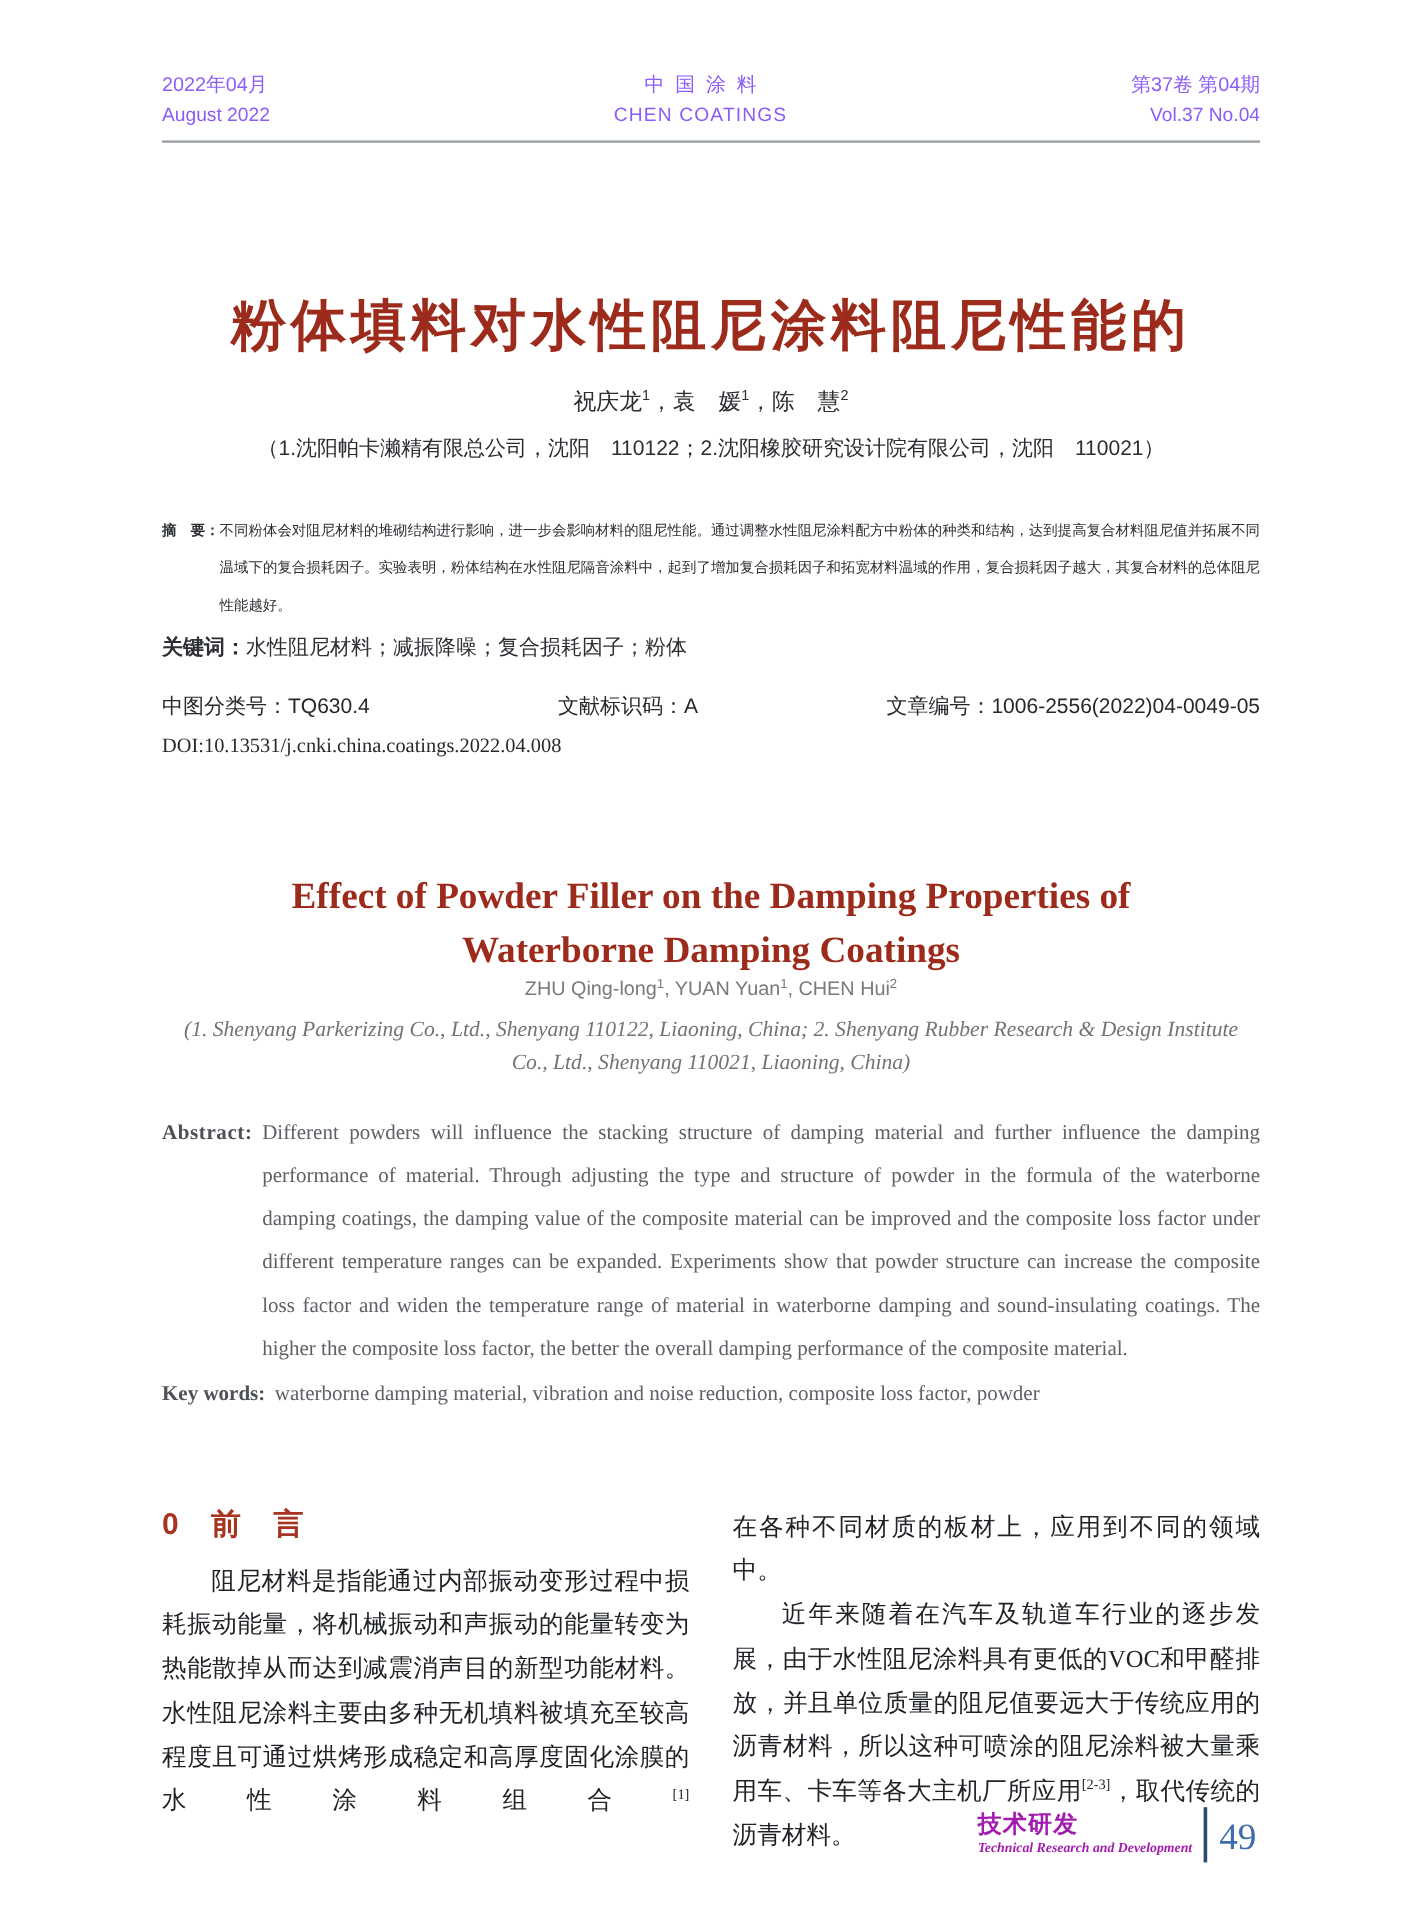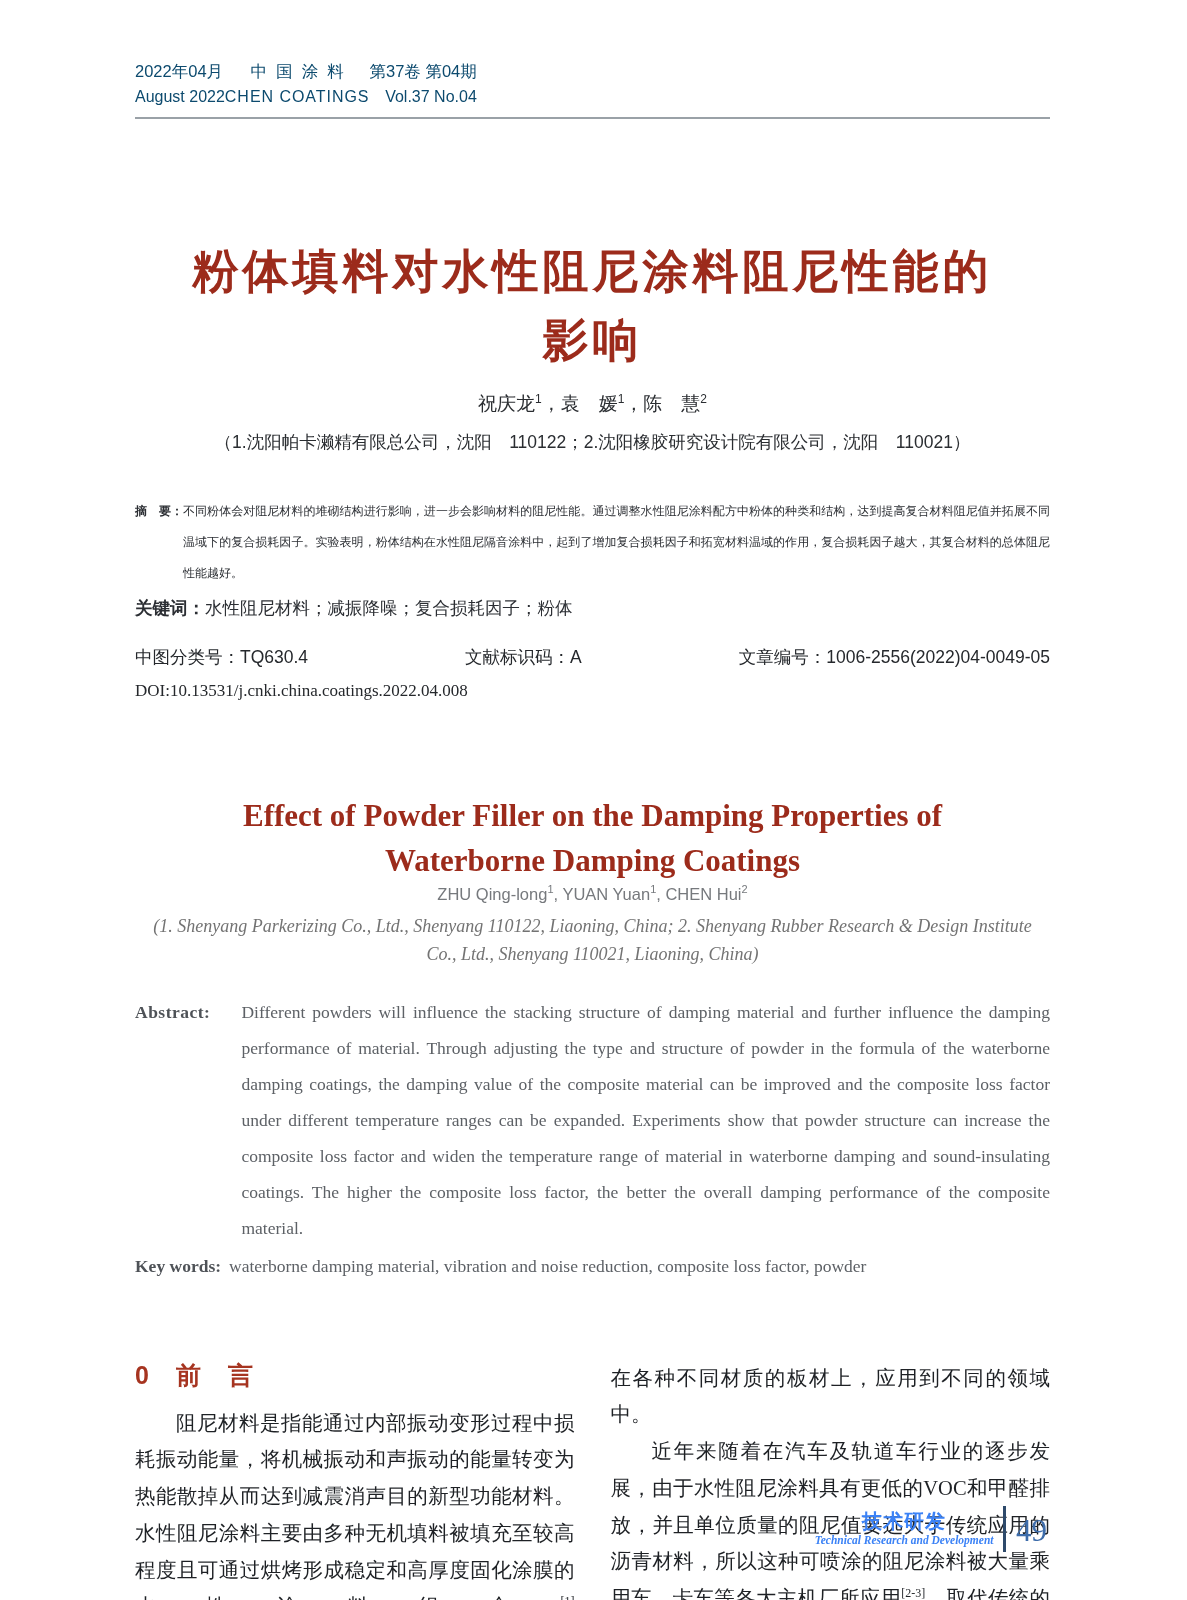--- a/index.html
+++ b/index.html
@@ -9,21 +9,21 @@
     width:1187px; height:1600px;
     margin:0 auto;
     background:#ffffff;
     font-family:"Liberation Sans", sans-serif;
     color:#23262a;
     overflow:hidden;
   }
   .content { padding:58px 137px 0 135px; }
 
   
-  .jheader { display:flex; color:#0c4a6e; font-size:16px; line-height:26px; }
+  .jheader { display:flex; justify-content:space-between; color:#8b5cf6; font-size:16px; line-height:26px; }
   .jheader .cn { font-size:16.5px; }
   .jheader .center { text-align:center; }
   .jheader .center .cn { letter-spacing:0.55em; margin-right:-0.55em; }
   .jheader .center .en { letter-spacing:0.06em; }
   .jheader .right { text-align:right; }
   .jheader-rule { border:none; border-top:2px solid #9aa1a7; margin-top:7px; }
 
   
   .title-cn { margin-top:118px; text-align:center; color:#9c2b1b; font-weight:700; font-size:46px; line-height:69px; letter-spacing:4px; }
   .authors-cn { margin-top:16px; text-align:center; font-size:19px; color:#2a2d31; }
@@ -41,36 +41,36 @@
 
   
   .title-en { margin-top:92px; text-align:center; color:#9c2b1b; font-family:"Liberation Serif", serif; font-weight:700; font-size:31px; line-height:45px; }
   .authors-en { text-align:center; font-size:16.5px; color:#76797d; }
   .authors-en sup { font-size:11px; }
   .affil-en { margin-top:8px; text-align:center; font-family:"Liberation Serif", serif; font-style:italic; font-size:18px; line-height:28px; color:#737373; }
 
   
   .abstract-en { margin-top:26px; font-family:"Liberation Serif", serif; font-size:17.5px; line-height:36px; color:#5d6166; }
   .abstract-en .hlabel { color:#4e5257; letter-spacing:0.5px; padding-right:8px; }
-  .abstract-en .htext { text-align:justify;margin-left:23px; }
+  .abstract-en .htext { text-align:justify; }
   .keywords-en { margin-top:2px; font-family:"Liberation Serif", serif; font-size:17.5px; line-height:36px; color:#5d6166; }
   .keywords-en .hlabel { color:#4e5257; padding-right:8px; }
 
   
   .columns { margin-top:76px; display:flex; gap:36px; }
   .col { flex:1 1 0; font-family:"Liberation Serif", serif; font-size:20.5px; line-height:36.8px; color:#1e2125; }
   .sec-heading { font-family:"Liberation Sans", sans-serif; color:#a63420; font-weight:700; font-size:25px; line-height:30px; margin-bottom:15px; letter-spacing:1px; }
   .para { text-align:justify; text-indent:2em; }
   .para.flow { text-align-last:justify; }
   .para.noindent { text-indent:0; }
   .col sup { font-size:12px; line-height:0; }
 
   
   .footer-tag { position:absolute; right:140px; bottom:48px; display:flex; align-items:center; }
-  .footer-labels { text-align:center; color:#3b82f6; }
+  .footer-labels { text-align:left; color:#a21caf; }
   .footer-labels .cn { font-weight:700; font-size:20px; line-height:22px; letter-spacing:1px; }
   .footer-labels .en { font-family:"Liberation Serif", serif; font-weight:700; font-size:11.5px; line-height:16px;font-style:italic; }
   .footer-bar { width:3.5px; height:46px; background:#2e4a6b; margin:0 10px 0 9px; }
   .footer-page { font-family:"Liberation Serif", serif; font-size:31px; color:#3e6dab; padding-top:4px; }
 </style>
 </head>
 <body>
 
 <div class="page">
   <div class="content">
@@ -86,21 +86,20 @@
       </div>
       <div class="right">
         <div class="cn">第37卷 第04期</div>
         <div class="en">Vol.37  No.04</div>
       </div>
     </div>
     <hr class="jheader-rule">
 
     <div class="title-cn">
       <div>粉体填料对水性阻尼涂料阻尼性能的</div>
-      <div>影响</div>
     </div>
 
     <div class="authors-cn"><span>祝庆龙</span><sup>1</sup><span>，袁　媛</span><sup>1</sup><span>，陈　慧</span><sup>2</sup></div>
 
     <div class="affil-cn">（1.沈阳帕卡濑精有限总公司，沈阳　110122；2.沈阳橡胶研究设计院有限公司，沈阳　110021）</div>
 
     <div class="abstract-cn hang">
       <div class="hlabel">摘　要：</div>
       <div class="htext">不同粉体会对阻尼材料的堆砌结构进行影响，进一步会影响材料的阻尼性能。通过调整水性阻尼涂料配方中粉体的种类和结构，达到提高复合材料阻尼值并拓展不同温域下的复合损耗因子。实验表明，粉体结构在水性阻尼隔音涂料中，起到了增加复合损耗因子和拓宽材料温域的作用，复合损耗因子越大，其复合材料的总体阻尼性能越好。</div>
     </div>

